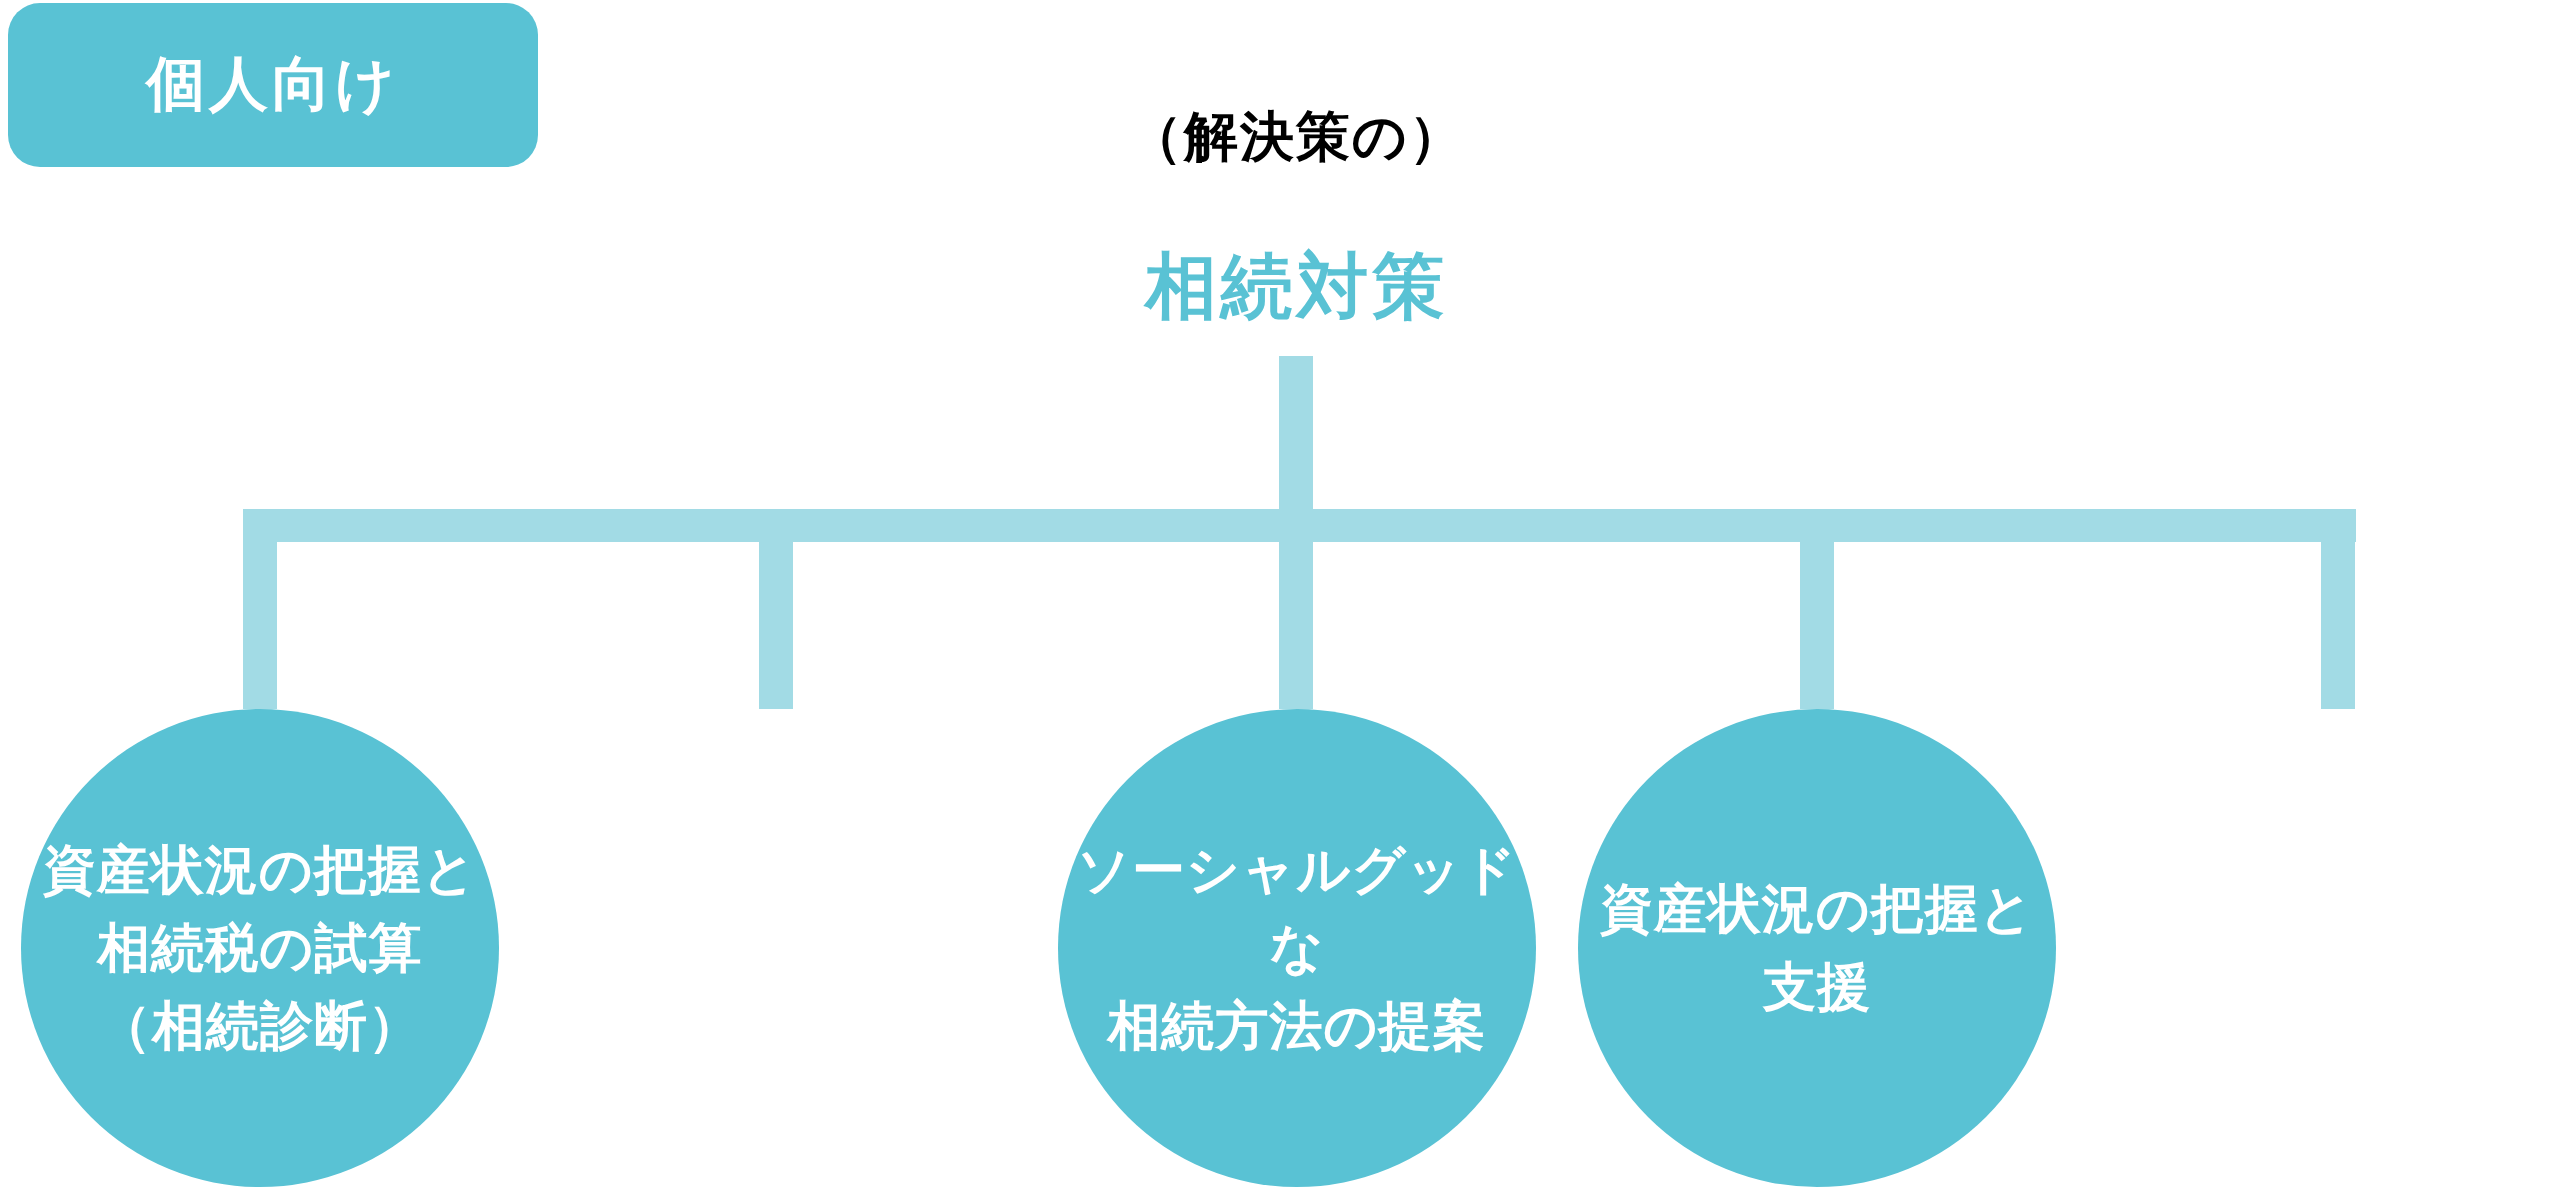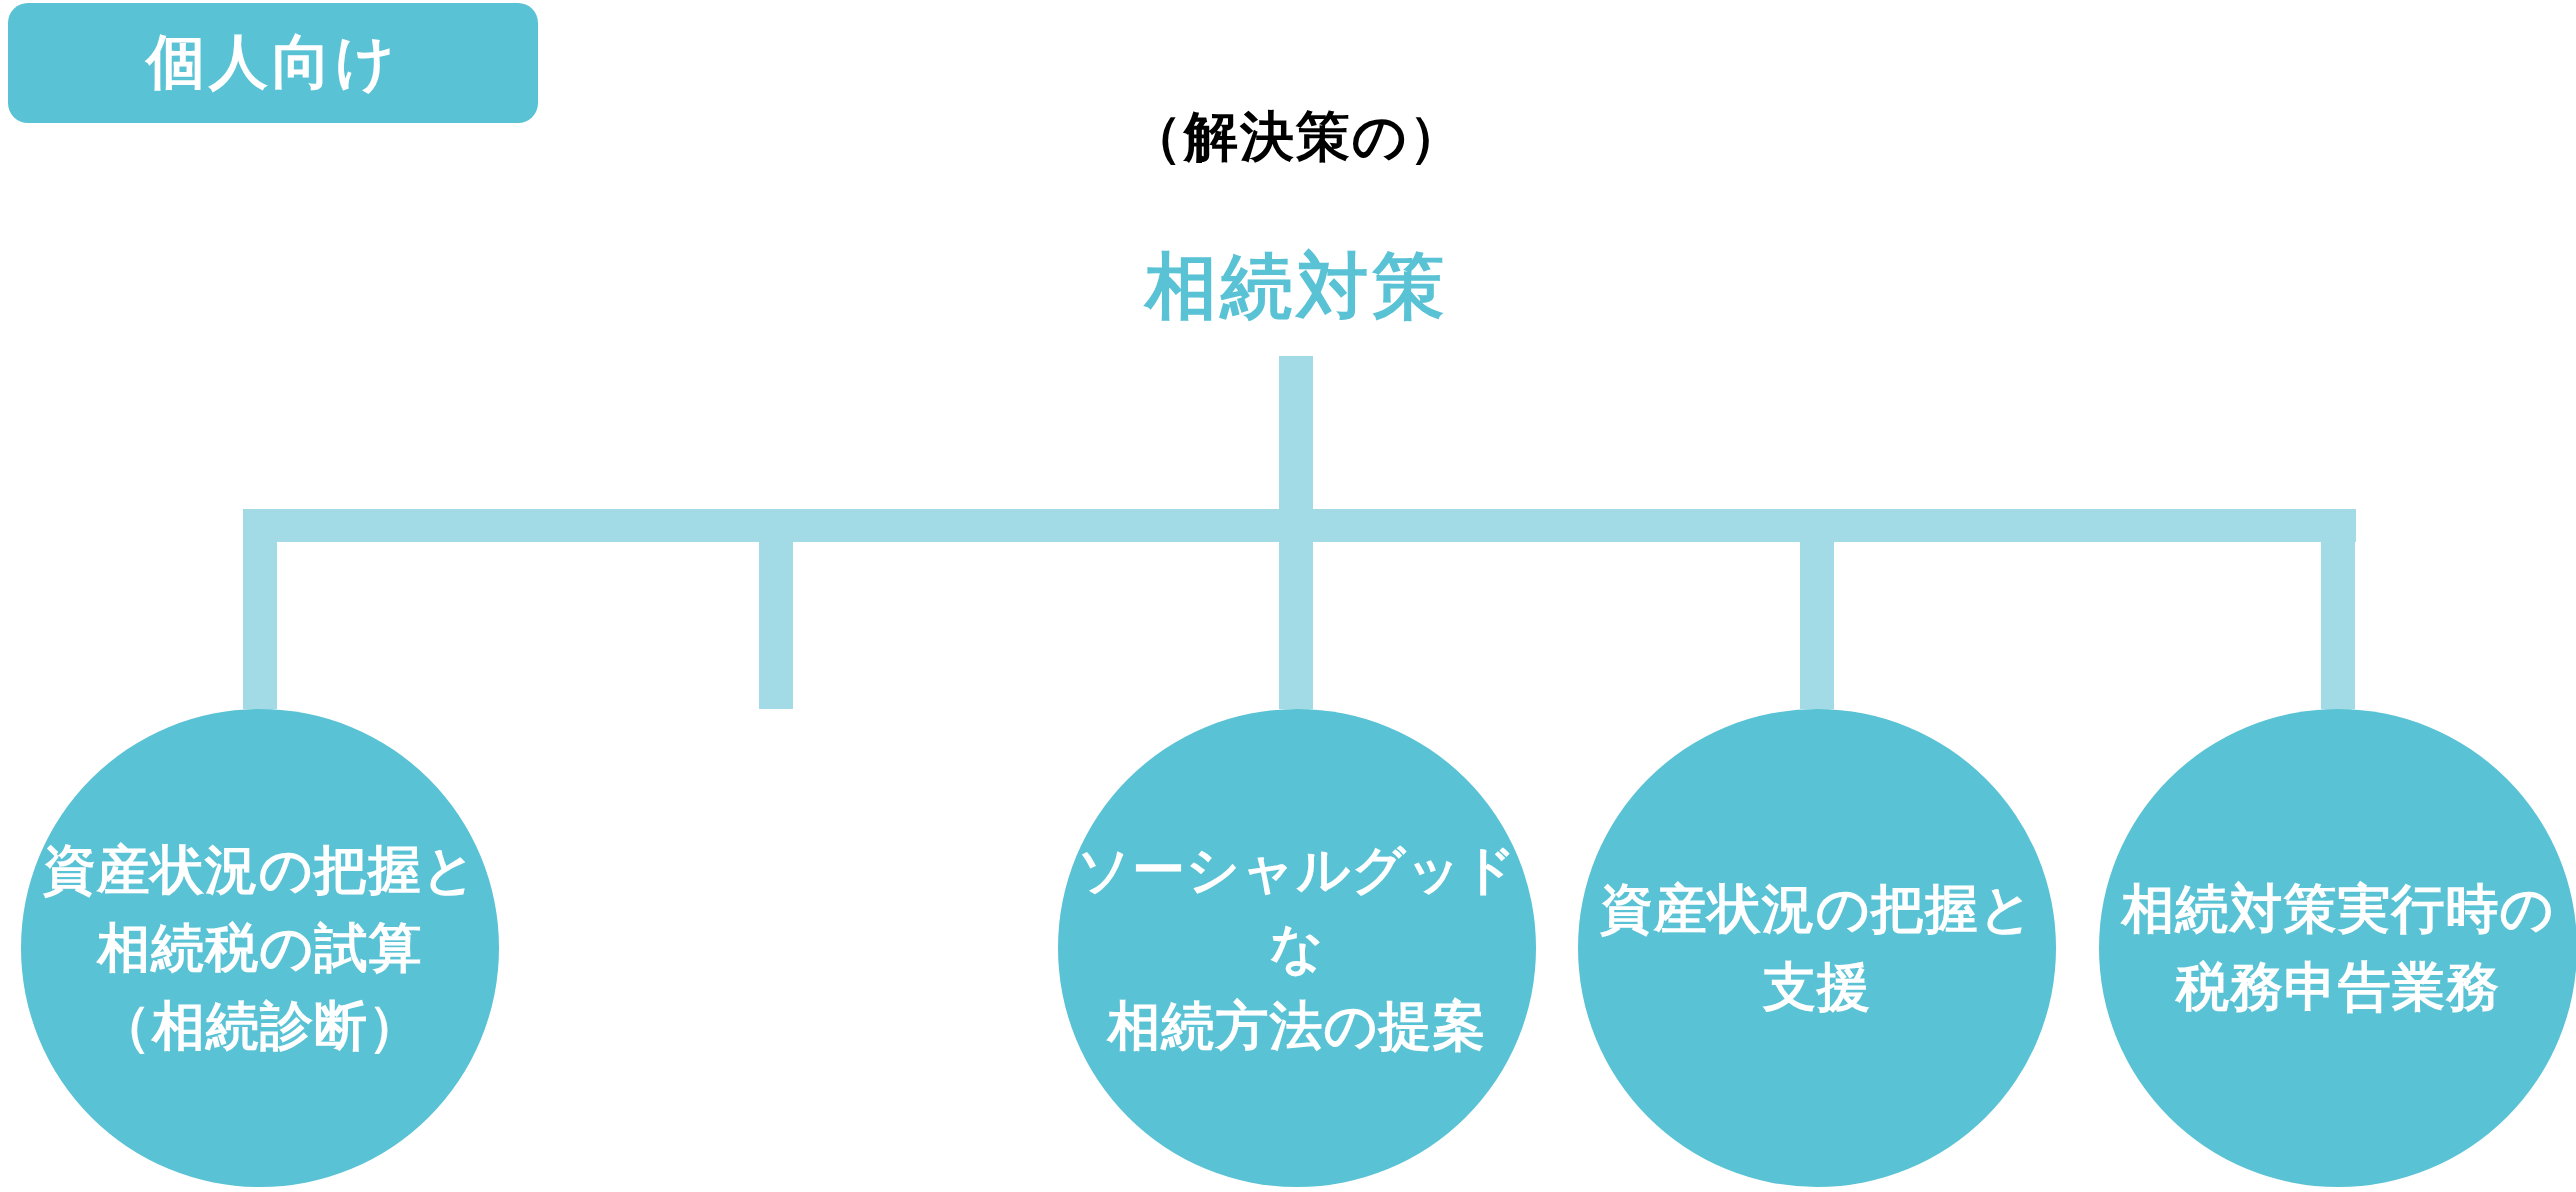--- a/index.html
+++ b/index.html
@@ -14,23 +14,23 @@
   body{font-family:"DejaVu Sans","Liberation Sans",sans-serif;}
   .stage{
     position:relative;
     width:2576px;height:1192px;
     background:var(--bg);
     overflow:hidden;
   }
   
   .badge{
     position:absolute;left:7.6px;top:2.9px;
-    width:530px;height:120px;
+    width:530px;height:164px;
     background:var(--teal);
-    border-radius:20px;
+    border-radius:32px;
     display:flex;align-items:center;justify-content:center;
   }
   .badge-label{
     color:var(--text_white);
     font-size:59px;font-weight:700;
     letter-spacing:3.8px;
   }
   
   .heading{
     position:absolute;left:819px;top:0;width:955px;
@@ -107,19 +107,15 @@
 （相続診断）</span>
   </div>
   <div class="circle c3">
     <span class="circle-text">ソーシャルグッドな
 相続方法の提案</span>
   </div>
   <div class="circle c4">
     <span class="circle-text">資産状況の把握と
 支援</span>
   </div>
-  <div class="circle c5">
-    <span class="circle-text">相続対策実行時の
-税務申告業務</span>
-  </div>
 
 </div>
 
 
 </body></html>

